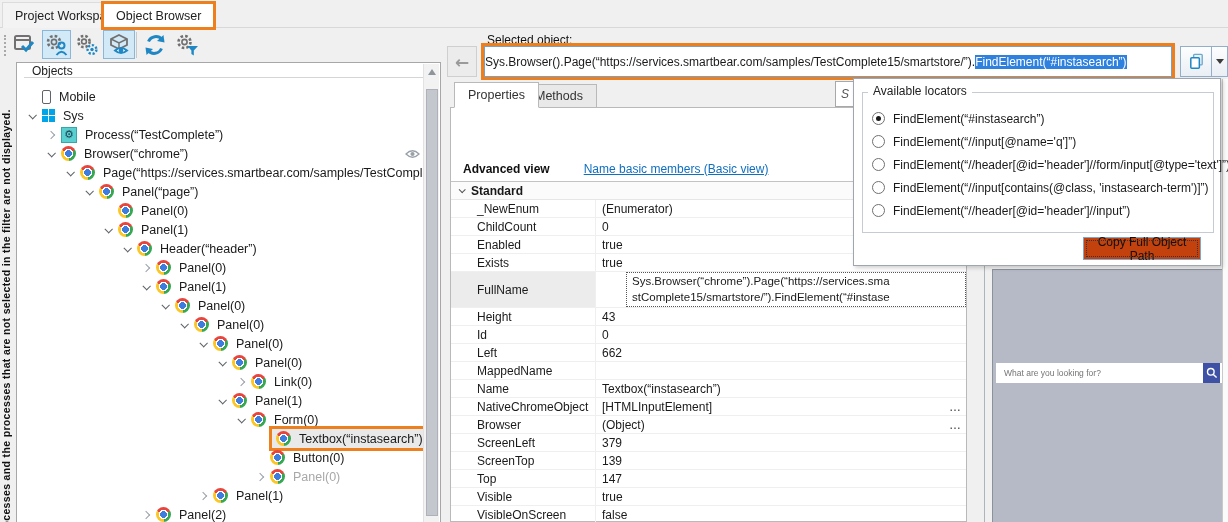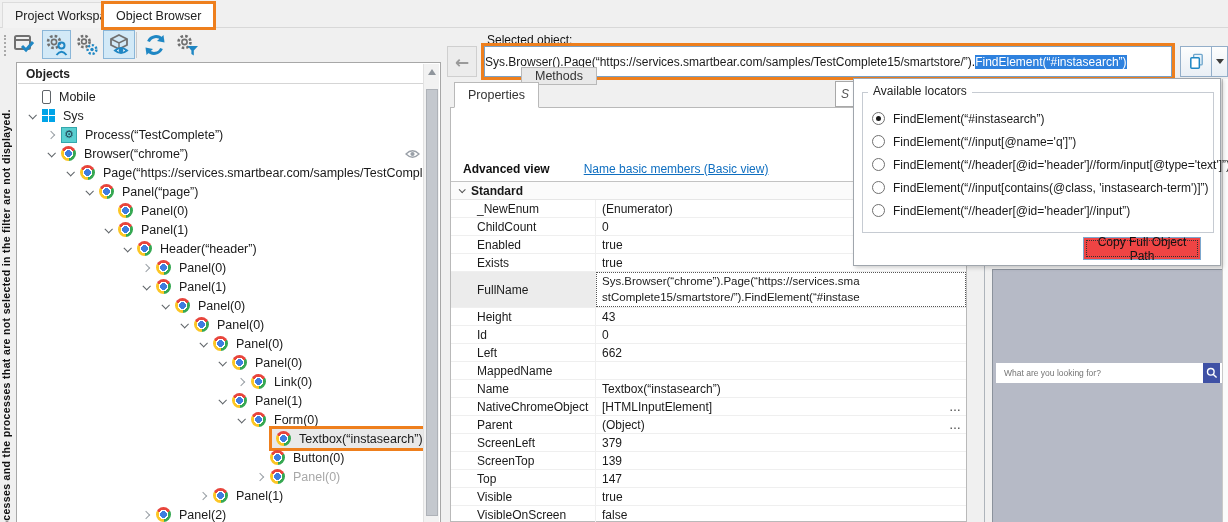--- a/index.html
+++ b/index.html
@@ -20,22 +20,22 @@
   .tbtn.active { background:#d2e9f7; border-color:#8ab6d8; }
   .tdiv { position:absolute; left:136px; top:3px; height:26px; border-left:1px solid #c9c9c9; }
 
   
   .vnote { position:absolute; left:0; top:62px; width:16px; height:470px; overflow:hidden; }
   .vnote span { display:block; height:100%; writing-mode:vertical-rl; transform:rotate(180deg);
     font-weight:bold; font-size:10.5px; letter-spacing:.35px; color:#111; white-space:nowrap; padding-left:2px; }
 
   
   .treepanel { position:absolute; left:16px; top:62px; width:425px; height:461px; background:#fff; border:1px solid #a7a7a7; }
-  .treehead { position:absolute; left:1px; right:1px; top:1px; height:20px; background:#fff; border-bottom:1px solid #d5d5d5;
-    display:flex; align-items:center; padding-left:8px; color:#222;font-weight:bold; }
+  .treehead { position:absolute; left:7px; right:1px; top:1px; height:14px; background:#fff; border-bottom:1px solid #d5d5d5;
+    display:flex; align-items:center; padding-left:8px; color:#222; }
   .vscroll { position:absolute; right:1px; top:1px; bottom:0; width:16px; background:#f2f2f2; border-left:1px solid #e2e2e2; }
   .vs-up { position:absolute; top:5px; left:4px; width:0; height:0; border-left:4px solid transparent; border-right:4px solid transparent; border-bottom:6px solid #8f959c; }
   .vs-thumb { position:absolute; top:25px; bottom:6px; left:2px; width:12px; background:#c4c8ce; border:1px solid #aeb2b8; }
   .treebody { position:absolute; left:1px; right:17px; top:24px; bottom:0; overflow:hidden; }
   .trow { position:relative; height:19px; display:flex; align-items:center; white-space:nowrap; font-size:12.5px; }
   .chevslot { width:19px; flex:0 0 19px; display:flex; align-items:center; justify-content:center; }
   .chev { width:6px; height:6px; border-right:1.7px solid #9aa0a6; border-bottom:1.7px solid #9aa0a6; display:inline-block; }
   .chev.collapsed { transform:rotate(-45deg); }
   .chev.expanded { border-color:#5f6468; transform:rotate(45deg) translateY(-1px); }
   .nodewrap { display:flex; align-items:center; gap:8px; padding:1px 4px 1px 1px; }
@@ -66,34 +66,34 @@
   .pathhl { background:#2e81de; color:#fff; }
   .copybtn { position:absolute; left:735px; top:17px; width:32px; height:31px; background:linear-gradient(#fdfdfd,#e9eff5);
     border:1px solid #93aec9; display:flex; align-items:center; justify-content:center; }
   .caretbtn { position:absolute; left:767px; top:17px; width:16px; height:31px; background:linear-gradient(#fdfdfd,#e9eff5);
     border:1px solid #93aec9; border-left:none; display:flex; align-items:center; justify-content:center; }
   .caretbtn i { width:0; height:0; border-left:4px solid transparent; border-right:4px solid transparent; border-top:5px solid #3b3b3b; }
 
   .itab { position:absolute; top:53px; height:26px; display:flex; align-items:center; padding:0 13px; font-size:12.5px;
     border:1px solid #b9b9b9; background:#e9e9e9; color:#333; }
   .itab.active { background:#fff; border-bottom:1px solid #fff; z-index:2; left:9px; }
-  .itab.methods { left:76px; top:38px; height:18px; }
+  .itab.methods { left:76px; top:55px; height:24px; }
   .searchmini { position:absolute; left:390px; top:52px; width:26px; height:26px; background:#fff; border:1px solid #a8a8a8;
     font-style:italic; color:#555; display:flex; align-items:center; padding-left:5px; overflow:hidden; }
 
   .content { position:absolute; left:5px; top:78px; width:517px; height:415px; background:#fff; border:1px solid #b9b9b9; }
   .advrow { height:25px; display:flex; align-items:center; padding-left:12px;margin-top:48px; }
   .advmode { font-weight:bold; color:#111; }
   .advlink { margin-left:34px; color:#0f6fc1; text-decoration:underline; }
 
   .psection { height:19px; display:flex; align-items:center; gap:7px; padding-left:8px; font-weight:bold;
     background:#fbfbfb; border-top:1px solid #c3c3c3; border-bottom:1px solid #e6e6e6; }
   .schev { width:5px; height:5px; border-right:1.6px solid #555; border-bottom:1.6px solid #555; transform:rotate(45deg) translateY(-1px); }
   .prow { display:flex; height:18px; border-bottom:1px solid #efefef; align-items:stretch; }
-  .prow.focusrow { height:36px; }
+  .prow.focusrow { height:36px;gap:30px; }
   .pname { width:145px; flex:0 0 145px; padding-left:26px; display:flex; align-items:center; border-right:1px solid #efefef; color:#1a1a1a; }
   .focusrow .pname { background:#ececec; }
   .pval { flex:1; padding-left:6px; display:flex; align-items:center; overflow:hidden; white-space:nowrap; }
   .pval.pmulti { display:block; padding-top:1px; font-size:11.5px; line-height:16px; outline:1px dotted #555; outline-offset:-1px; }
   .pell { width:22px; flex:0 0 22px; display:flex; align-items:center; justify-content:center; color:#333; }
 
   
   .splitline1 { position:absolute; left:539px; top:50px; bottom:0; border-left:1px solid #aeb4bb; }
   .preview { position:absolute; left:547px; top:240px; width:230px; height:253px; background:#b6bac6; border-left:1px solid #8b929c; border-top:1px solid #8b929c; }
   .psearch { position:absolute; left:3px; top:93px; width:249px; height:20px; background:#fff; border:none;
@@ -104,21 +104,21 @@
 
   
   .popup { position:absolute; left:408px; top:49px; width:368px; height:188px; background:#fff; border:1px solid #a0a6ad;
     box-shadow:2px 2px 4px rgba(0,0,0,.18); z-index:10; }
   .gbox { position:absolute; left:8px; top:13px; width:352px; height:141px; border:1px solid #c6cbd2; }
   .gtitle { position:absolute; left:14px; top:5px; background:#fff; padding:0 5px; color:#222; z-index:11; }
   .opts { position:absolute; left:18px; top:28px; right:8px; }
   .radiorow { height:23px; display:flex; align-items:center; gap:8px; white-space:nowrap; }
   .radio { width:13px; height:13px; border-radius:50%; border:1px solid #707070; background:#fff; flex:0 0 13px; position:relative; }
   .radio.sel::after { content:""; position:absolute; left:3px; top:3px; width:5px; height:5px; border-radius:50%; background:#1a1a1a; }
-  .copypathbtn { position:absolute; left:229px; top:158px; width:118px; height:23px; background:#ef4444; border:1px solid #7ca7ce;
+  .copypathbtn { position:absolute; left:229px; top:158px; width:118px; height:23px; background:#c2410c; border:1px solid #7ca7ce;
     outline:1px dotted #333; outline-offset:-4px; font-size:12px; color:#111; display:flex; align-items:center; justify-content:center;
     font-family:"Liberation Sans", sans-serif; }
 </style>
 </head>
 <body>
 
 <div id="canvas">
 
   <div class="tabbar">
     <div class="wtab pw">Project Workspace</div>
@@ -468,21 +468,21 @@
           <div class="prow">
             <div class="pname">Name</div>
             <div class="pval">Textbox(“instasearch”)</div>
           </div>
           <div class="prow">
             <div class="pname">NativeChromeObject</div>
             <div class="pval">[HTMLInputElement]</div>
             <div class="pell">…</div>
           </div>
           <div class="prow">
-            <div class="pname">Parent</div>
+            <div class="pname">Browser</div>
             <div class="pval">(Object)</div>
             <div class="pell">…</div>
           </div>
           <div class="prow">
             <div class="pname">ScreenLeft</div>
             <div class="pval">379</div>
           </div>
           <div class="prow">
             <div class="pname">ScreenTop</div>
             <div class="pval">139</div>

